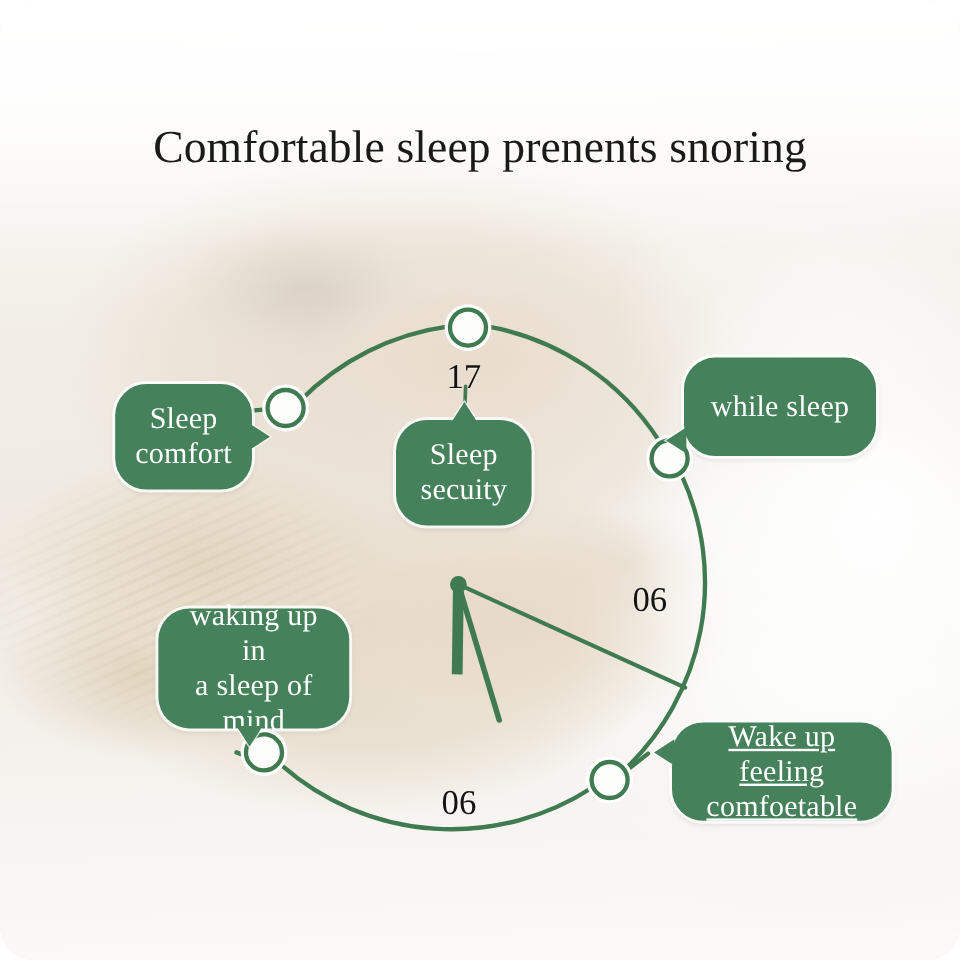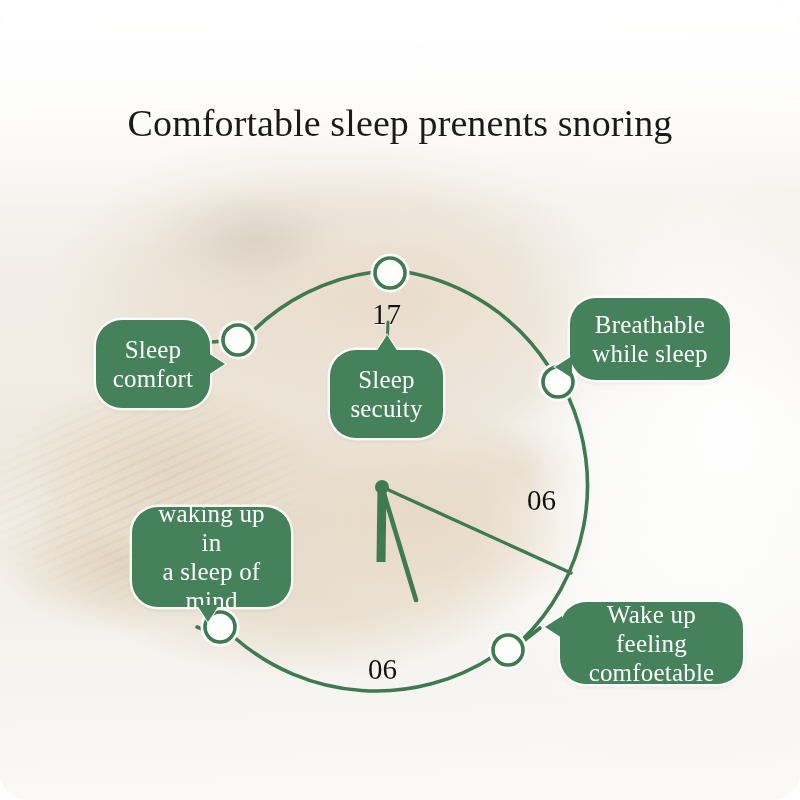--- a/index.html
+++ b/index.html
@@ -154,21 +154,21 @@
     border-left: 11px solid transparent;
     border-right: 11px solid transparent;
     border-top: 17px solid #45815a;
     filter: drop-shadow(0 2px 0 rgba(255,255,255,.8));
   }
 
   
   #bubble-sleep-comfort   { left: 96px;  top: 320px; width: 114px; height: 88px; }
   #bubble-sleep-security  { left: 330px; top: 350px; width: 113px; height: 88px; }
   #bubble-breathable      { left: 570px; top: 298px; width: 160px; height: 82px; }
-  #bubble-wake-up-feeling { left: 560px; top: 602px; width: 183px; height: 82px; }
+  #bubble-wake-up-feeling { left: 560px; top: 602px; width: 183px; height: 82px; text-decoration: underline; }
   #bubble-waking-up-mind  { left: 132px; top: 507px; width: 159px; height: 100px; }
 
   
   .numeral {
     position: absolute;
     color: #131313;
     font-size: 29px;
     line-height: 1;
     text-shadow: 0 1px 1px rgba(255,255,255,.8);
     letter-spacing: 0px;
@@ -259,21 +259,20 @@
     <span class="tail tail-u"></span>
     <div>
       <div>Sleep</div>
       <div>secuity</div>
     </div>
   </div>
 
   <div class="bubble" id="bubble-breathable">
     <span class="tail tail-l" style="top:auto;bottom:2px;margin-top:0;"></span>
     <div>
-      <div>Breathable</div>
       <div>while sleep</div>
     </div>
   </div>
 
   <div class="bubble" id="bubble-wake-up-feeling">
     <span class="tail tail-l" style="top:14px;margin-top:0;"></span>
     <div>
       <div>Wake up feeling</div>
       <div>comfoetable</div>
     </div>

